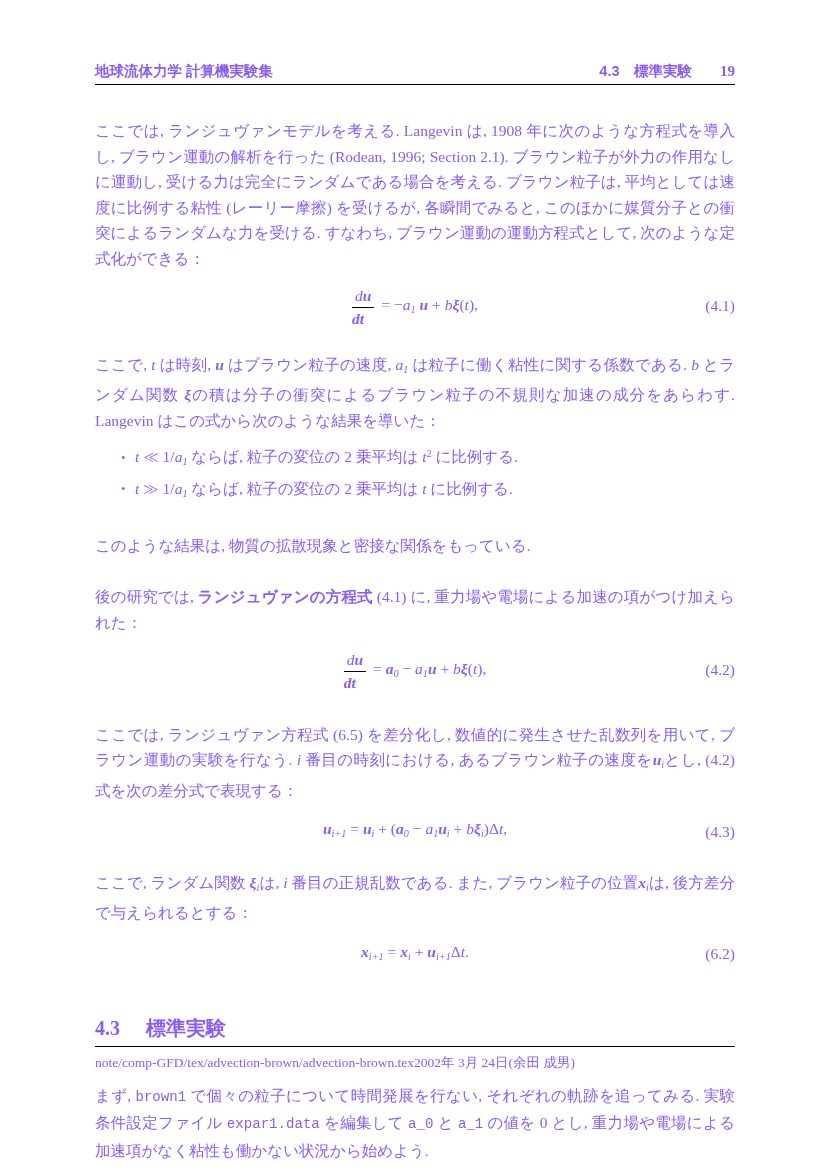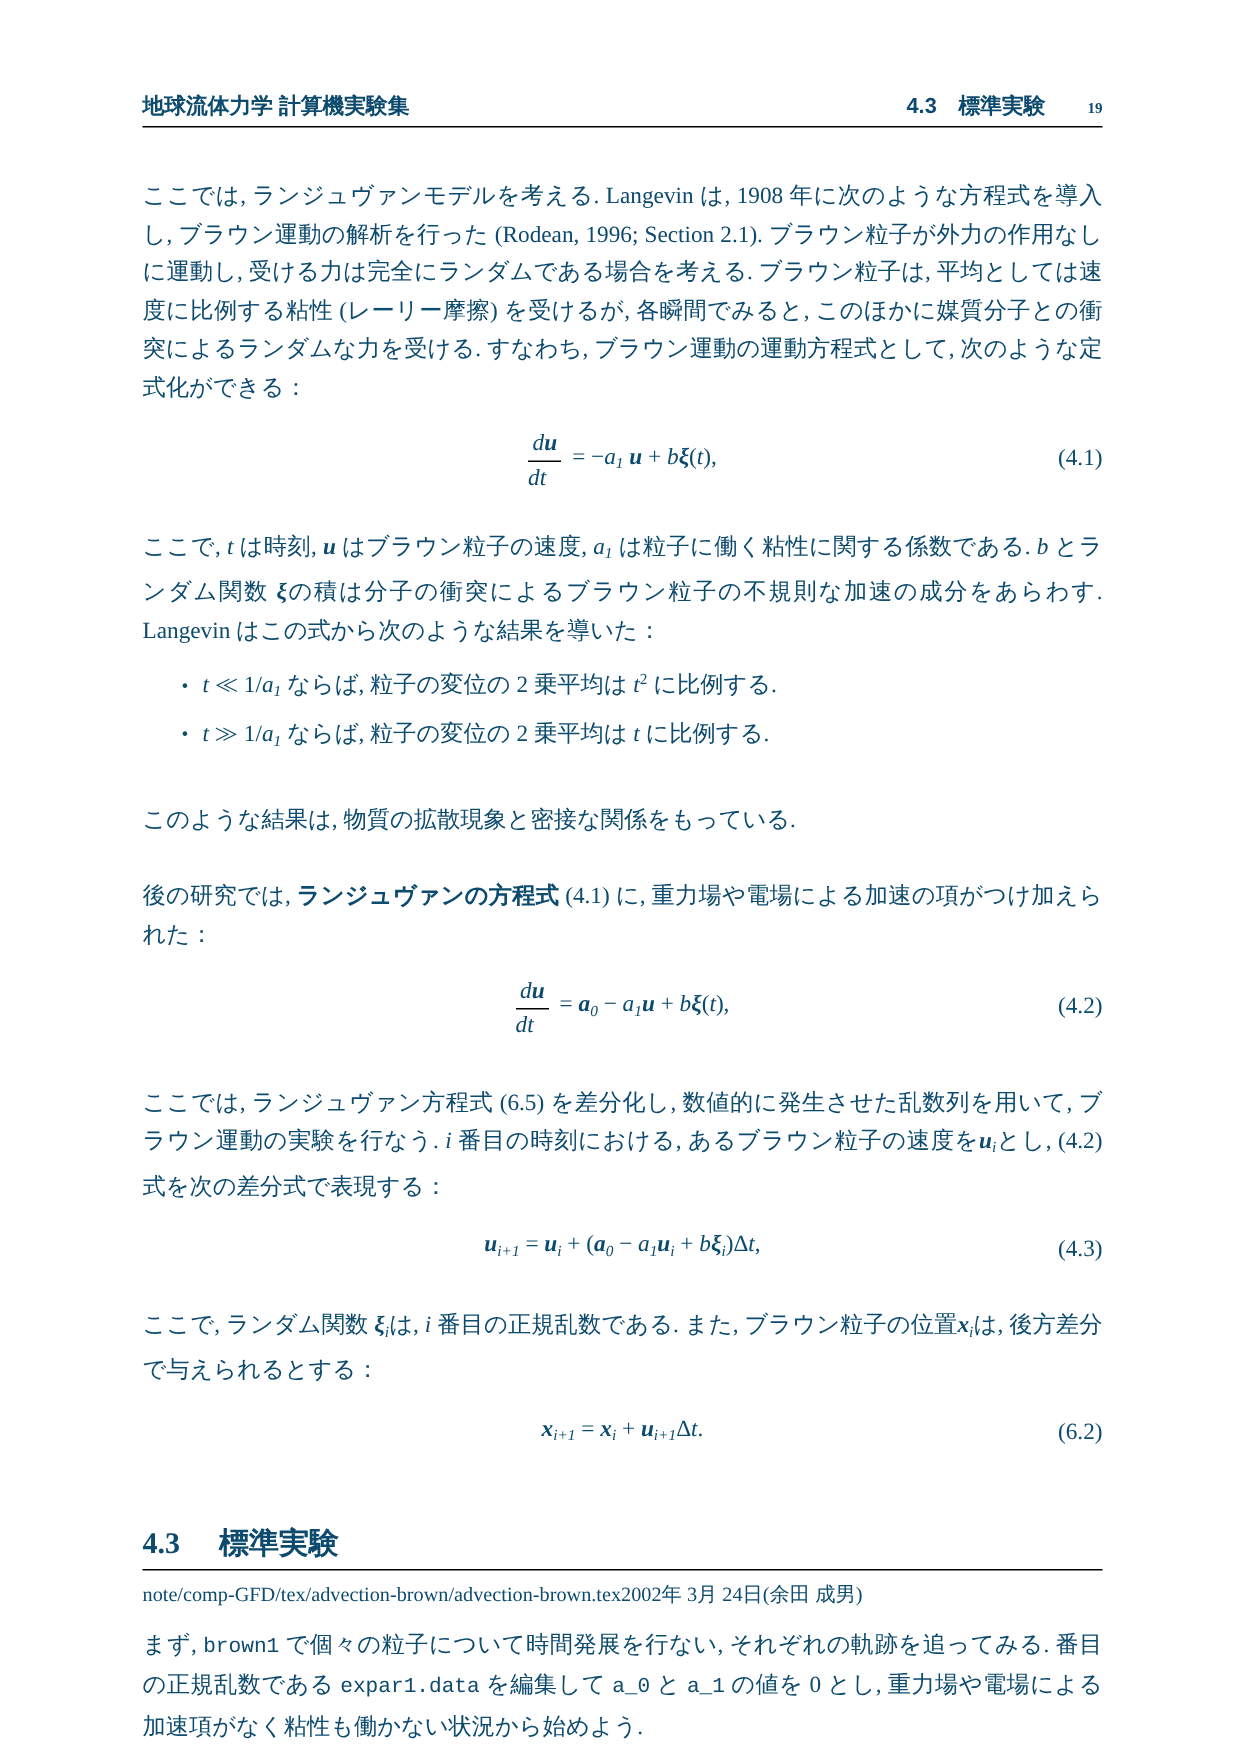--- a/index.html
+++ b/index.html
@@ -1,29 +1,29 @@
 <!DOCTYPE html>
 <html lang="ja"><head>
 <meta charset="utf-8">
 <style>
   html,body { margin:0; padding:0; background:#ffffff; }
   .page {
     position:relative; width:826px; height:1169px; background:#ffffff;
-    font-family:"Liberation Serif","DejaVu Serif",serif; color:#0c4a6e;
+    font-family:"Liberation Serif","DejaVu Serif",serif; color:#8b5cf6;
     overflow:hidden; box-sizing:border-box;
   }
   
   .pagehead {
     position:absolute; top:62px; left:95px; right:91px;
     display:flex; justify-content:space-between; align-items:baseline;
     font-family:"Liberation Sans","DejaVu Sans",sans-serif;
     font-weight:bold; font-size:14.5px; line-height:18px;
   }
   .ph-right { display:flex; align-items:baseline; }
-  .ph-page { margin-left:28px; font-family:"Liberation Serif","DejaVu Serif",serif; font-size:10px; }
+  .ph-page { margin-left:28px; font-family:"Liberation Serif","DejaVu Serif",serif; font-size:15px; }
   .headrule { position:absolute; top:84px; left:95px; right:91px; border-top:1.4px solid #000; }
   
   .content {
     position:absolute; top:85px; left:95px; width:640px;
     font-size:15.5px; line-height:25.6px; text-align:justify;
   }
   .para { margin:0; margin-top:26px; }
   .para.first { margin-top:33px; }
   .para.tight { margin-top:24px; }
   .para.loose { margin-top:30px; }
@@ -41,21 +41,21 @@
   
   .bullets { margin:8px 0 0 0; padding:0 0 0 26px; list-style:none; }
   .bullets li { margin-top:1px; }
   .bullets li::before { content:"•"; display:inline-block; width:14px; font-size:13px; vertical-align:1px; }
   
   .equation { position:relative; margin:13px 0 12px; text-align:center;
               font-size:15.5px; line-height:22px; }
   .eq-body { display:inline-flex; align-items:center; }
   .frac { display:inline-flex; flex-direction:column; align-items:flex-start; margin-right:7px; }
   .frac .num { border-bottom:1.2px solid #000; padding:0 3px 2px; line-height:18px; }
-  .frac .den { padding-top:2px; line-height:18px; }
+  .frac .den { padding-top:2px; line-height:18px;font-weight:bold; }
   .eq-tag { position:absolute; right:0; top:50%; transform:translateY(-50%);
             font-family:"Liberation Serif","DejaVu Serif",serif; }
   .equation.plain { margin:15px 0 14px; }
   
   .section { margin:47px 0 0 0; font-size:20px; font-weight:bold; line-height:26px; text-align:left; }
   .sec-num { font-family:"Liberation Serif","DejaVu Serif",serif; margin-right:21px; }
   .sec-title { font-family:"Liberation Sans","DejaVu Sans",sans-serif; }
   .section + .para { margin-top:42px; }
   
   .pagefoot { position:absolute; left:95px; right:91px; top:1046px; font-size:13.5px; line-height:18px; }
@@ -129,21 +129,21 @@
         <span class="eq-rhs"><span class="sg-bi">x</span><span class="sg-sub">i+1</span><span class="sg-r"> = </span><span class="sg-bi">x</span><span class="sg-sub">i</span><span class="sg-r"> + </span><span class="sg-bi">u</span><span class="sg-sub">i+1</span><span class="sg-r">Δ</span><span class="sg-i">t</span><span class="sg-r">.</span></span>
       </span>
       <span class="eq-tag">(6.2)</span>
     </div>
 
     <h2 class="section">
       <span class="sec-num">4.3</span>
       <span class="sec-title">標準実験</span>
     </h2>
 
-    <p class="para"><span class="sg-n">まず, </span><span class="sg-m">brown1</span><span class="sg-n"> で個々の粒子について時間発展を行ない, それぞれの軌跡を追ってみる. 番目の正規乱数である </span><span class="sg-m">expar1.data</span><span class="sg-n"> を編集して </span><span class="sg-m">a_0</span><span class="sg-n"> と </span><span class="sg-m">a_1</span><span class="sg-n"> の値を 0 とし, 重力場や電場による加速項がなく粘性も働かない状況から始めよう.</span></p>
+    <p class="para"><span class="sg-n">まず, </span><span class="sg-m">brown1</span><span class="sg-n"> で個々の粒子について時間発展を行ない, それぞれの軌跡を追ってみる. 実験条件設定ファイル </span><span class="sg-m">expar1.data</span><span class="sg-n"> を編集して </span><span class="sg-m">a_0</span><span class="sg-n"> と </span><span class="sg-m">a_1</span><span class="sg-n"> の値を 0 とし, 重力場や電場による加速項がなく粘性も働かない状況から始めよう.</span></p>
 
   </main>
 
   <footer class="pagefoot">
     <div class="footrule"></div>
     <div class="foot-row">
       <span>note/comp-GFD/tex/advection-brown/advection-brown.tex</span>
       <span>2002年 3月 24日(余田 成男)</span>
     </div>
   </footer>

